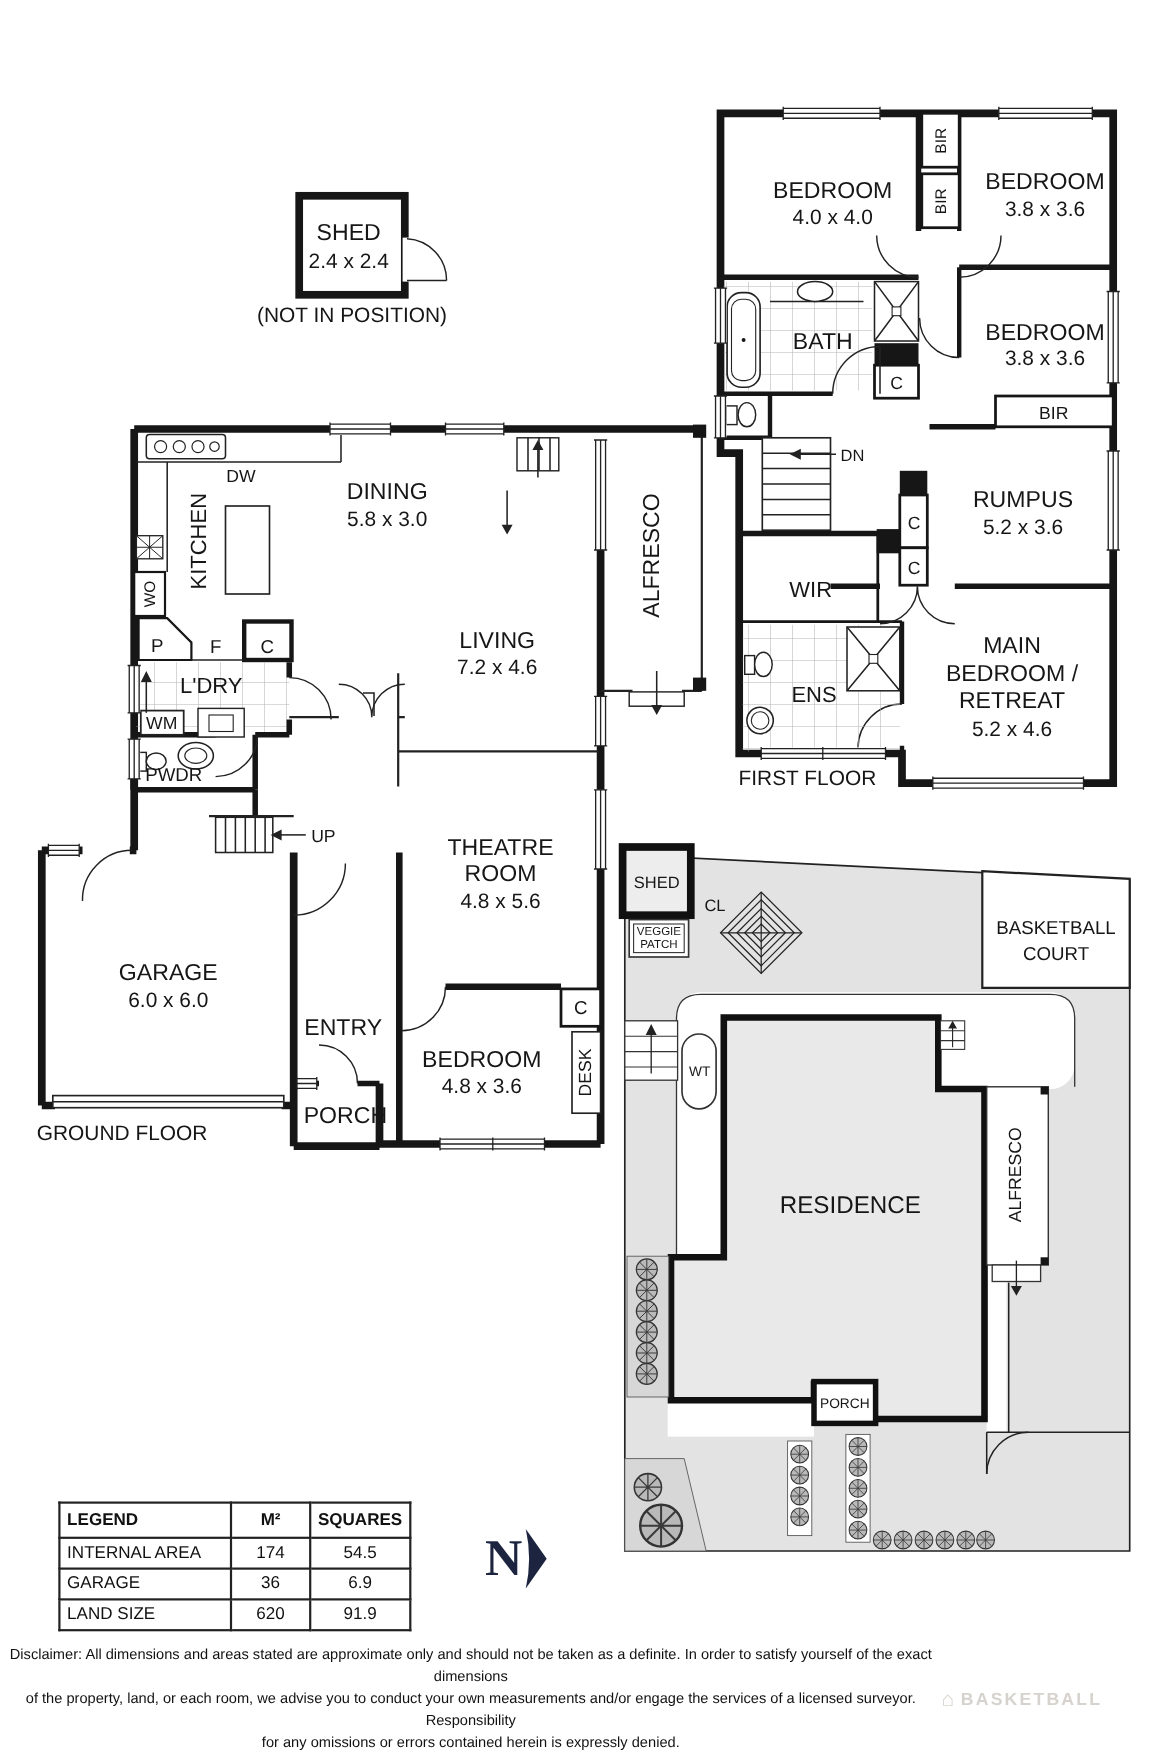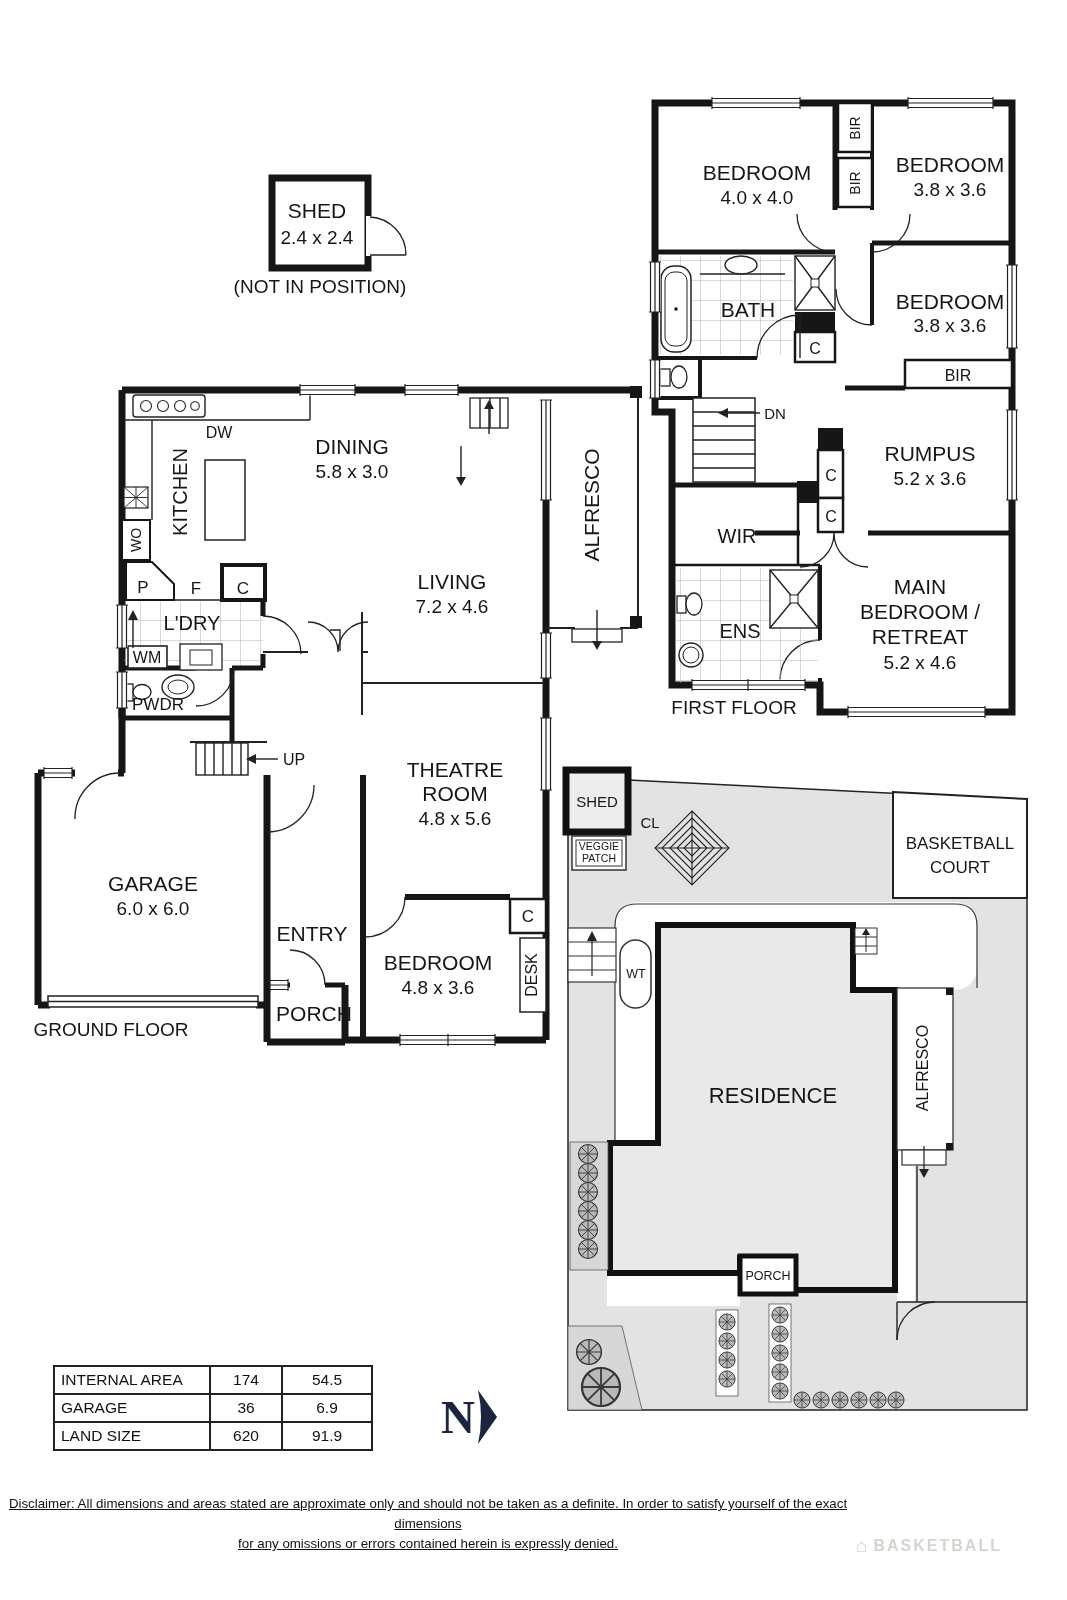--- a/index.html
+++ b/index.html
@@ -22,21 +22,21 @@
   .legend-table{position:absolute;left:53px;top:1365px;border-collapse:collapse;
      font-size:15.5px;color:#111;}
   .legend-table td,.legend-table th{border:2px solid #222;height:26px;padding:0 6px;}
   .legend-table th{height:30px;font-weight:bold;}
   .c1{width:142px;text-align:left;padding-left:9px}
   .c2{width:58px;text-align:center}.c3{width:76px;text-align:center}
   .compass{position:absolute;left:441px;top:1388px;display:flex;align-items:center;}
   .compass .n{font-family:"Liberation Serif",serif;font-weight:bold;font-size:47px;
      color:#1c2440;line-height:1;}
   .disclaimer{position:absolute;left:0;top:1494px;width:856px;text-align:center;
-     font-size:13.3px;line-height:20px;color:#111;text-decoration:underline;}
+     font-size:13.3px;line-height:20px;color:#111;}
   .watermark{position:absolute;left:856px;top:1536px;width:200px;
      color:rgba(165,155,145,0.45);font-weight:bold;font-size:16px;letter-spacing:2px;
      display:flex;align-items:center;gap:4px;}
   .watermark .house{font-size:19px;line-height:1;}
 </style>
 </head>
 <body>
 
 <div class="canvas">
 
@@ -447,20 +447,25 @@
   <text class="t17" x="528" y="922">C</text>
   <text class="t16" transform="rotate(-90 531,975)" x="531" y="981">DESK</text>
   <text class="t21" x="314" y="1021">PORCH</text>
   <text class="t19" x="111" y="1036">GROUND FLOOR</text>
 </g>
 </svg>
 
 
 <table class="legend-table">
   <tbody>
+        <tr>
+    <th class="c1">LEGEND</th>
+    <th class="c2">M²</th>
+    <th class="c3">SQUARES</th>
+  </tr>
   <tr>
     <td class="c1">INTERNAL AREA</td>
     <td class="c2">174</td>
     <td class="c3">54.5</td>
   </tr>
   <tr>
     <td class="c1">GARAGE</td>
     <td class="c2">36</td>
     <td class="c3">6.9</td>
   </tr>
@@ -476,20 +481,21 @@
 <div class="compass">
   <span class="n">N</span>
   <svg width="26" height="58" viewBox="0 0 26 58">
     <path d="M3,2 L22,29 L3,56 Q9,29 3,2 Z" fill="#1c2440"></path>
   </svg>
 </div>
 
 
 <div class="disclaimer">
   <div>Disclaimer: All dimensions and areas stated are approximate only and should not be taken as a definite. In order to satisfy yourself of the exact dimensions</div>
+  <div>of the property, land, or each room, we advise you to conduct your own measurements and/or engage the services of a licensed surveyor. Responsibility</div>
   <div>for any omissions or errors contained herein is expressly denied.</div>
 </div>
 
 
 <div class="watermark">
   <span class="house">⌂</span>
   <span>BASKETBALL</span>
 </div>
 
 </div>

